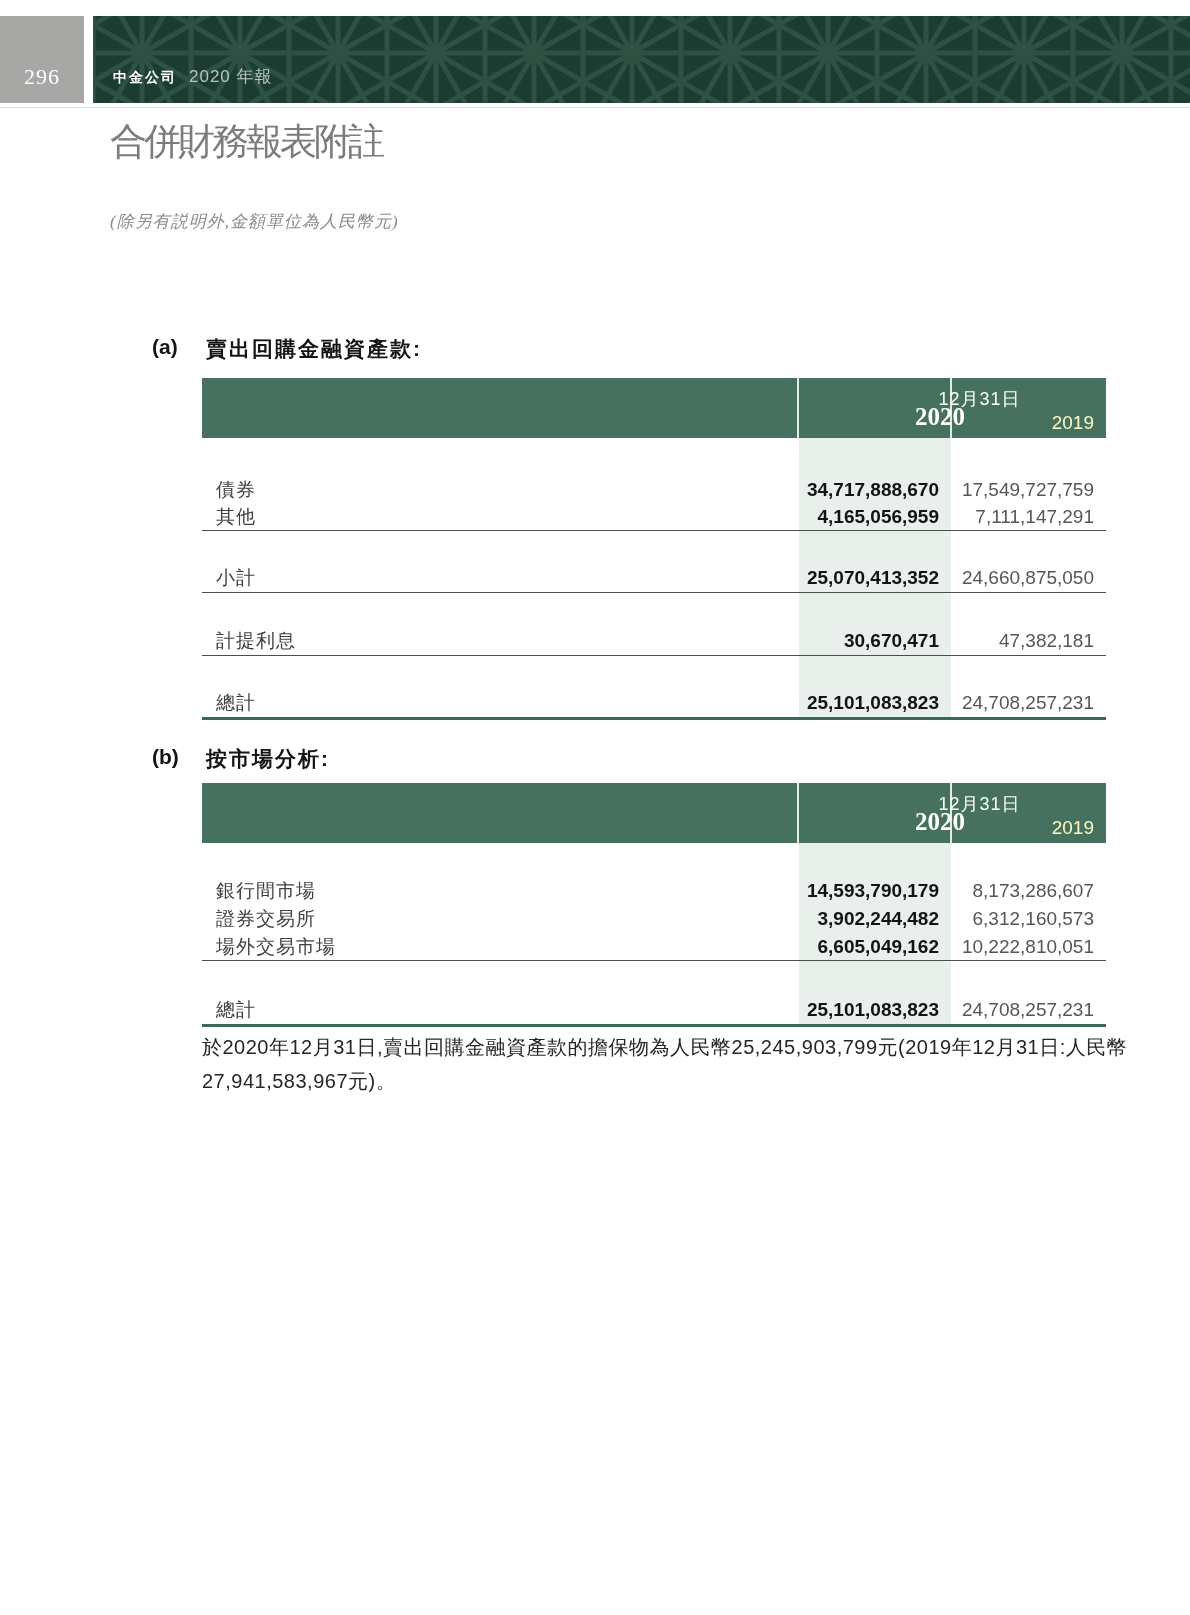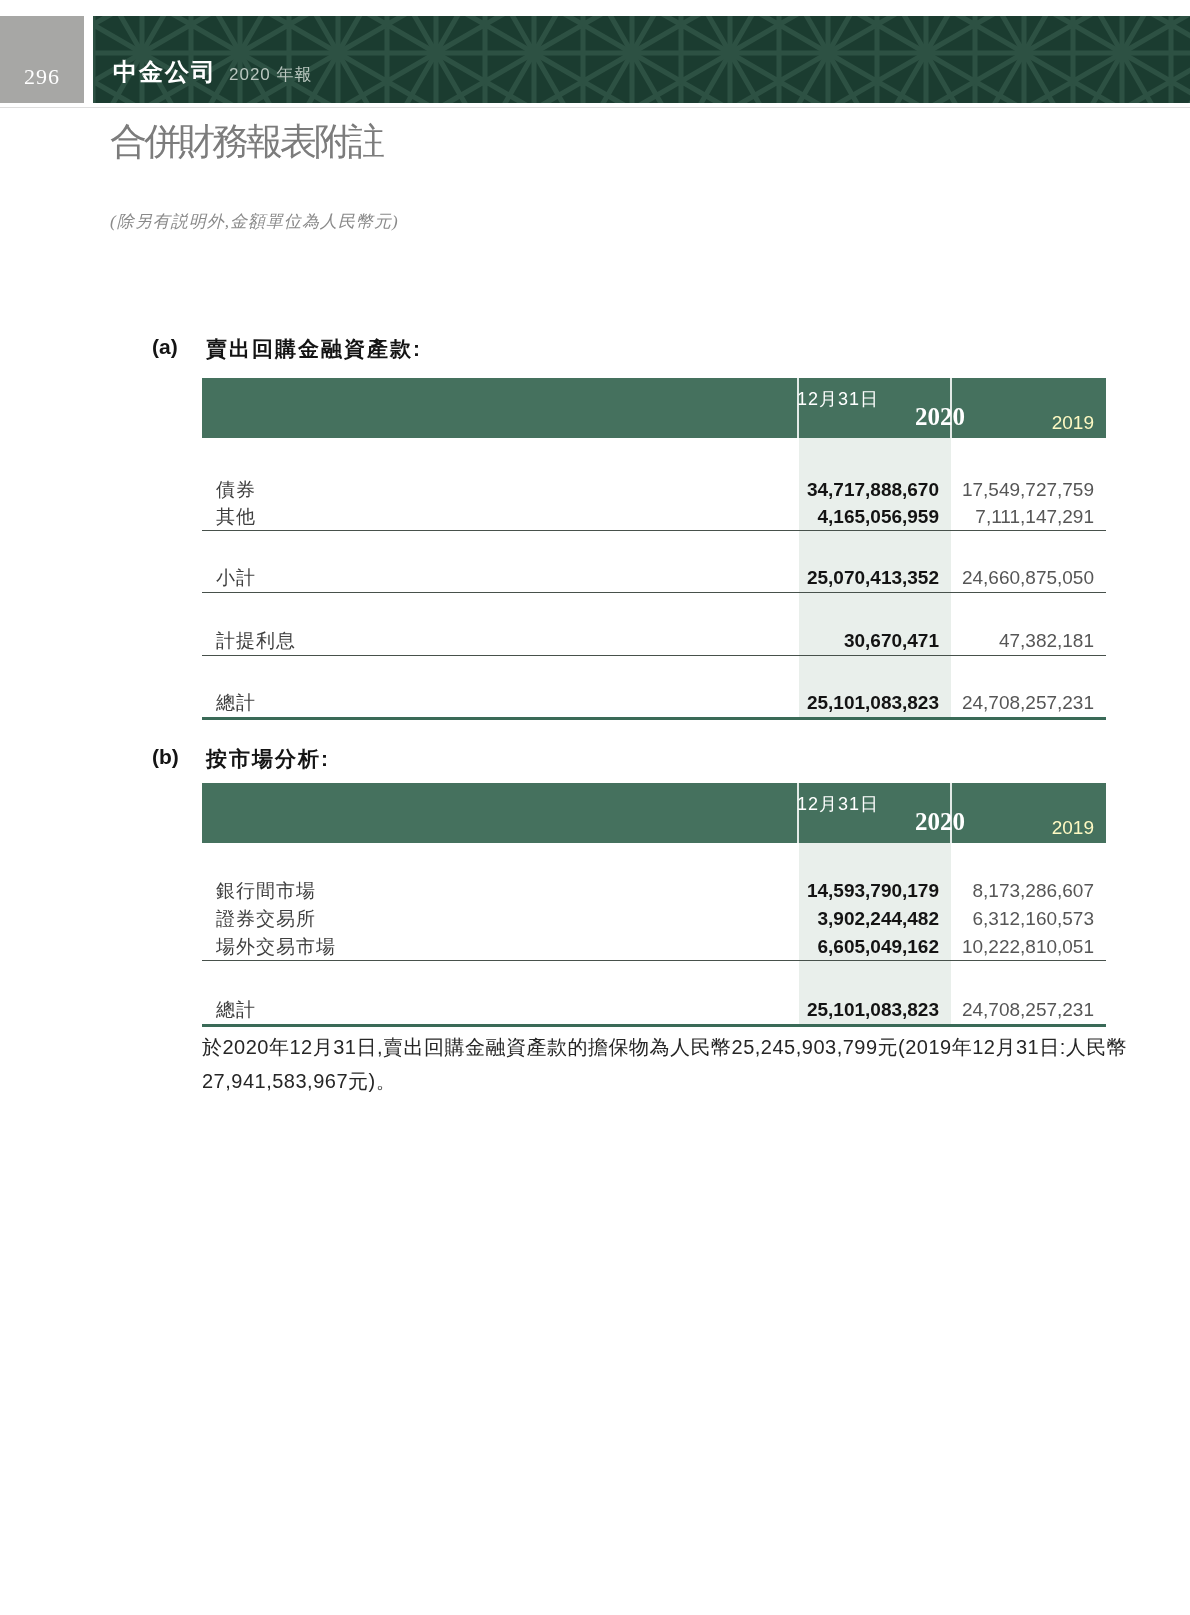--- a/index.html
+++ b/index.html
@@ -19,21 +19,21 @@
     font-family:"Liberation Serif", serif; font-size:22px; letter-spacing:1px;
   }
   .banner {
     position:absolute; left:93px; top:0; right:0; height:87px;
     background:#2d5143; overflow:hidden;
   }
   .banner svg.pattern { position:absolute; left:0; top:0; width:100%; height:100%; display:block; }
   .banner-text {
     position:absolute; left:20px; bottom:15px; z-index:2; white-space:nowrap;
   }
-  .banner-company { color:#ffffff; font-weight:bold; font-size:24px; letter-spacing:2px; }
+  .banner-company { color:#ffffff; font-weight:bold; font-size:14px; letter-spacing:2px; }
   .banner-report  { color:#b9c6bf; font-size:17px; margin-left:12px; letter-spacing:1px; }
   .header-hairline {
     position:absolute; left:0; top:91px; width:100%; height:1px; background:#dedede;
   }
 
   
   .doc-title {
     position:absolute; left:110px; top:104px;
     font-family:"Liberation Serif", serif; font-size:37px; line-height:44px;
     color:#7c7c7c; letter-spacing:-3px; white-space:nowrap;
@@ -61,22 +61,22 @@
 
   
   .fin-table { position:absolute; left:202px; width:904px; }
   #table-a { top:362px; }
   #table-b { top:767px; }
 
   .thead {
     position:relative; height:60px; background:#45715e; color:#ffffff;
   }
   .thead .date-label {
-    position:absolute; left:595px; width:309px; top:9px; 
-    font-size:18px; letter-spacing:1px;
+    position:absolute; left:595px; width:309px; top:9px; text-align:center;
+    font-size:18px; letter-spacing:1px;padding-left:28px;
   }
   .thead .y20 {
     position:absolute; left:623px; width:140px; bottom:7px; text-align:right;
     font-size:25px; font-weight:bold; color:#ffffff;font-family:Liberation Serif, serif;
   }
   .thead .y19 {
     position:absolute; left:749px; width:143px; bottom:4px; text-align:right;
     font-size:19px; color:#fef9c3;
   }
   .vsep { position:absolute; top:0; bottom:0; width:2px; background:rgba(255,255,255,0.85); }

